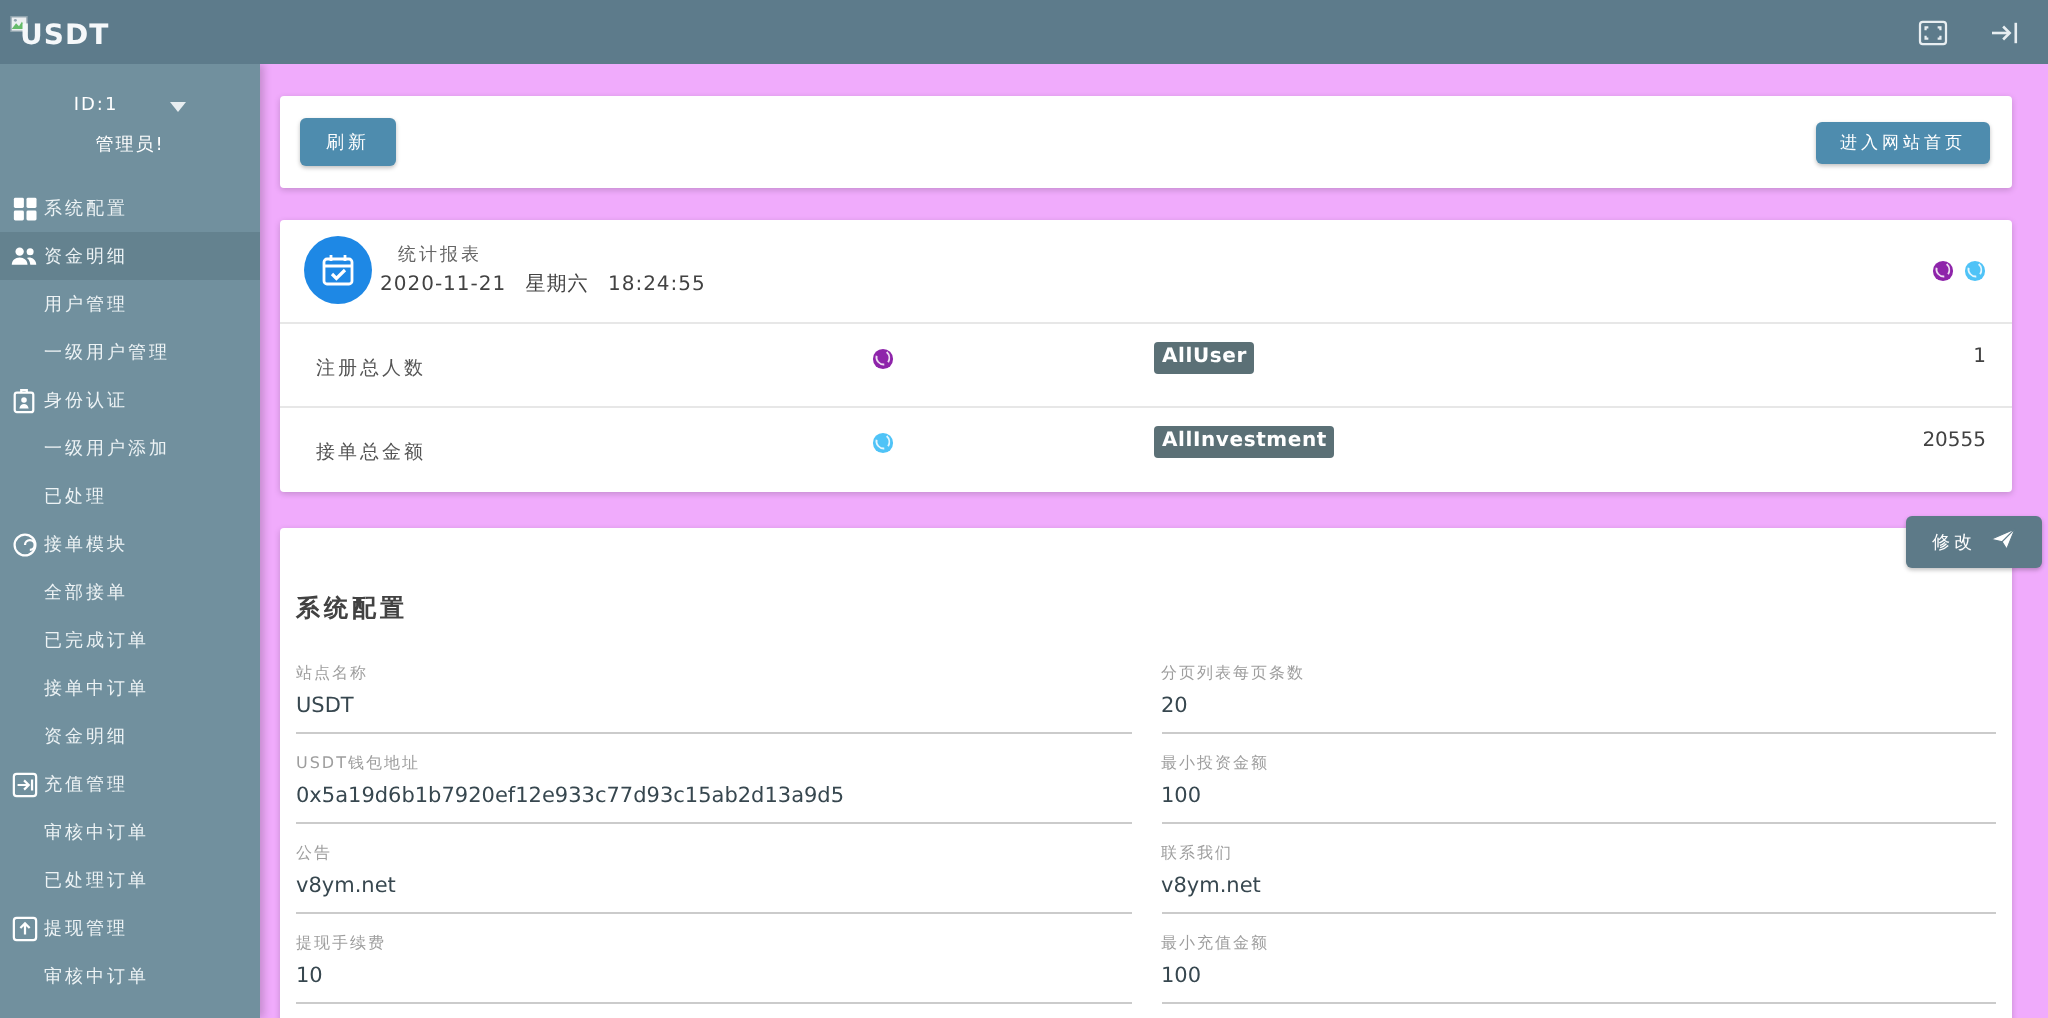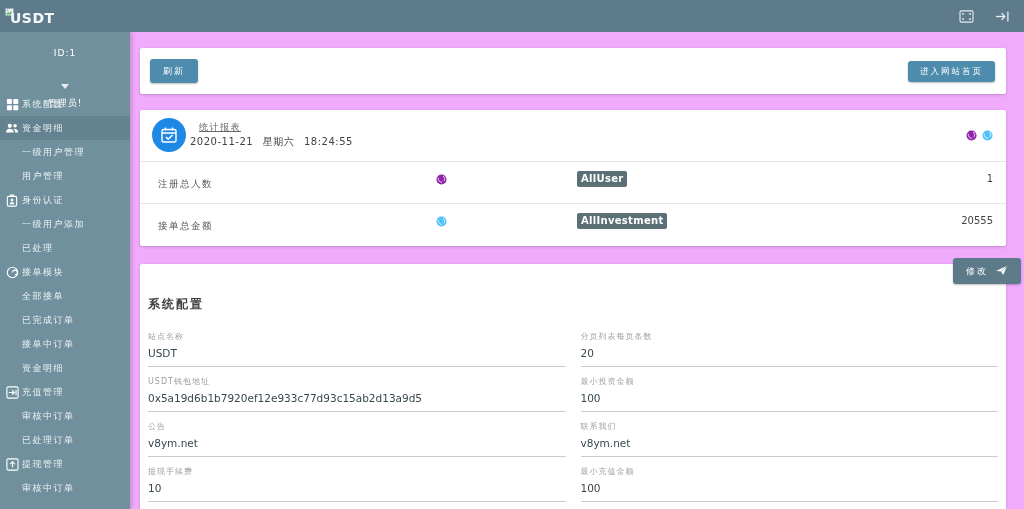--- a/index.html
+++ b/index.html
@@ -17,21 +17,21 @@
     display:flex; align-items:center; gap:20px; }
   .hicon { width:16px; height:16px; display:flex; align-items:center;
     justify-content:center; cursor:pointer; }
 
   
   .sidebar { position:absolute; left:0; top:32px; width:130px; height:477px;
     background:#71909e; z-index:4; box-shadow:2px 0 4px rgba(0,0,0,.18); }
   .sb-user { position:relative; padding-top:16px; height:58px; color:#fff;
     text-align:center; font-size:9px; letter-spacing:1px; }
   .sb-user .uid-row { display:flex; align-items:center; justify-content:center;
-    gap:26px; cursor:pointer;flex-direction:column; }
+    gap:26px; cursor:pointer; }
   .caret { width:0; height:0; border-left:4px solid transparent;
     border-right:4px solid transparent; border-top:5px solid #e8eef1; }
   .sb-user .role { margin-top:8px; }
   .menu { margin-top:2px; }
   .menu-item { position:relative; height:24px; display:flex; align-items:center;
     padding-left:22px; color:#edf3f5; font-size:9px; letter-spacing:1.5px;
     cursor:pointer; white-space:nowrap; }
   .menu-item.active { background:#64828f; }
   .mi-icon { position:absolute; left:5px; top:5px; width:14px; height:14px;
     display:flex; align-items:center; justify-content:center; }
@@ -53,21 +53,21 @@
   .home-btn { position:absolute; right:11px; top:13px; height:21px;
     padding:0 12px; font-size:8.5px; }
 
   
   .stats-card { left:10px; top:78px; width:866px; height:136px; }
   .stats-head { position:relative; height:51px; }
   .cal-circle { position:absolute; left:12px; top:8px; width:34px; height:34px;
     border-radius:50%; background:#1e88e5; display:flex; align-items:center;
     justify-content:center; }
   .sh-title { position:absolute; left:59px; top:11px; font-size:9px;
-    color:#666; letter-spacing:1.5px;text-decoration:underline; }
+    color:#666; letter-spacing:1.5px; }
   .sh-date { position:absolute; left:50px; top:25px; font-size:10px;
     color:#424242; letter-spacing:.5px; word-spacing:6px; }
   .sh-icons { position:absolute; right:13px; top:16px; display:flex; gap:5px; }
   .stat-row { position:relative; height:42px; border-top:1px solid #e7e7e7; }
   .sr-label { position:absolute; left:18px; top:16px; font-size:9.5px;
     color:#555; letter-spacing:1.5px; }
   .sr-icon { position:absolute; left:296px; top:8px; }
   .sr-badge { position:absolute; left:437px; top:9px; background:#5b7076;
     color:#fff; font-size:10px; font-weight:bold; padding:2px 4px 3px;
     border-radius:2px; letter-spacing:.3px; }
@@ -144,24 +144,24 @@
           <svg width="14" height="12" viewBox="0 0 16 13" fill="#fff">
             <circle cx="5.5" cy="4" r="2.4"></circle>
             <path d="M1 11.5c0-2.6 2-4.2 4.5-4.2s4.5 1.6 4.5 4.2z"></path>
             <circle cx="11.5" cy="4" r="2"></circle>
             <path d="M10.7 7.4c2.3 0 4.3 1.5 4.3 4.1h-3.4c-.2-1.8-.9-3.1-2-3.8z"></path>
           </svg>
         </span>
         <span>资金明细</span>
       </div>
       <div class="menu-item sub">
+        <span>用户管理</span>
+      </div>
+      <div class="menu-item sub">
         <span>一级用户管理</span>
-      </div>
-      <div class="menu-item sub">
-        <span>用户管理</span>
       </div>
       <div class="menu-item section">
         <span class="mi-icon">
           <svg width="12" height="13" viewBox="0 0 12 14" fill="none" stroke="#fff" stroke-width="1.2">
             <rect x="1" y="2.5" width="10" height="10.5" rx="1.2"></rect>
             <path d="M4.5 2.5V1.2h3v1.3"></path>
             <circle cx="6" cy="6.5" r="1.5" fill="#fff" stroke="none"></circle>
             <path d="M3.5 11c.3-1.6 1.3-2.4 2.5-2.4s2.2.8 2.5 2.4" fill="#fff" stroke="none"></path>
           </svg>
         </span>

